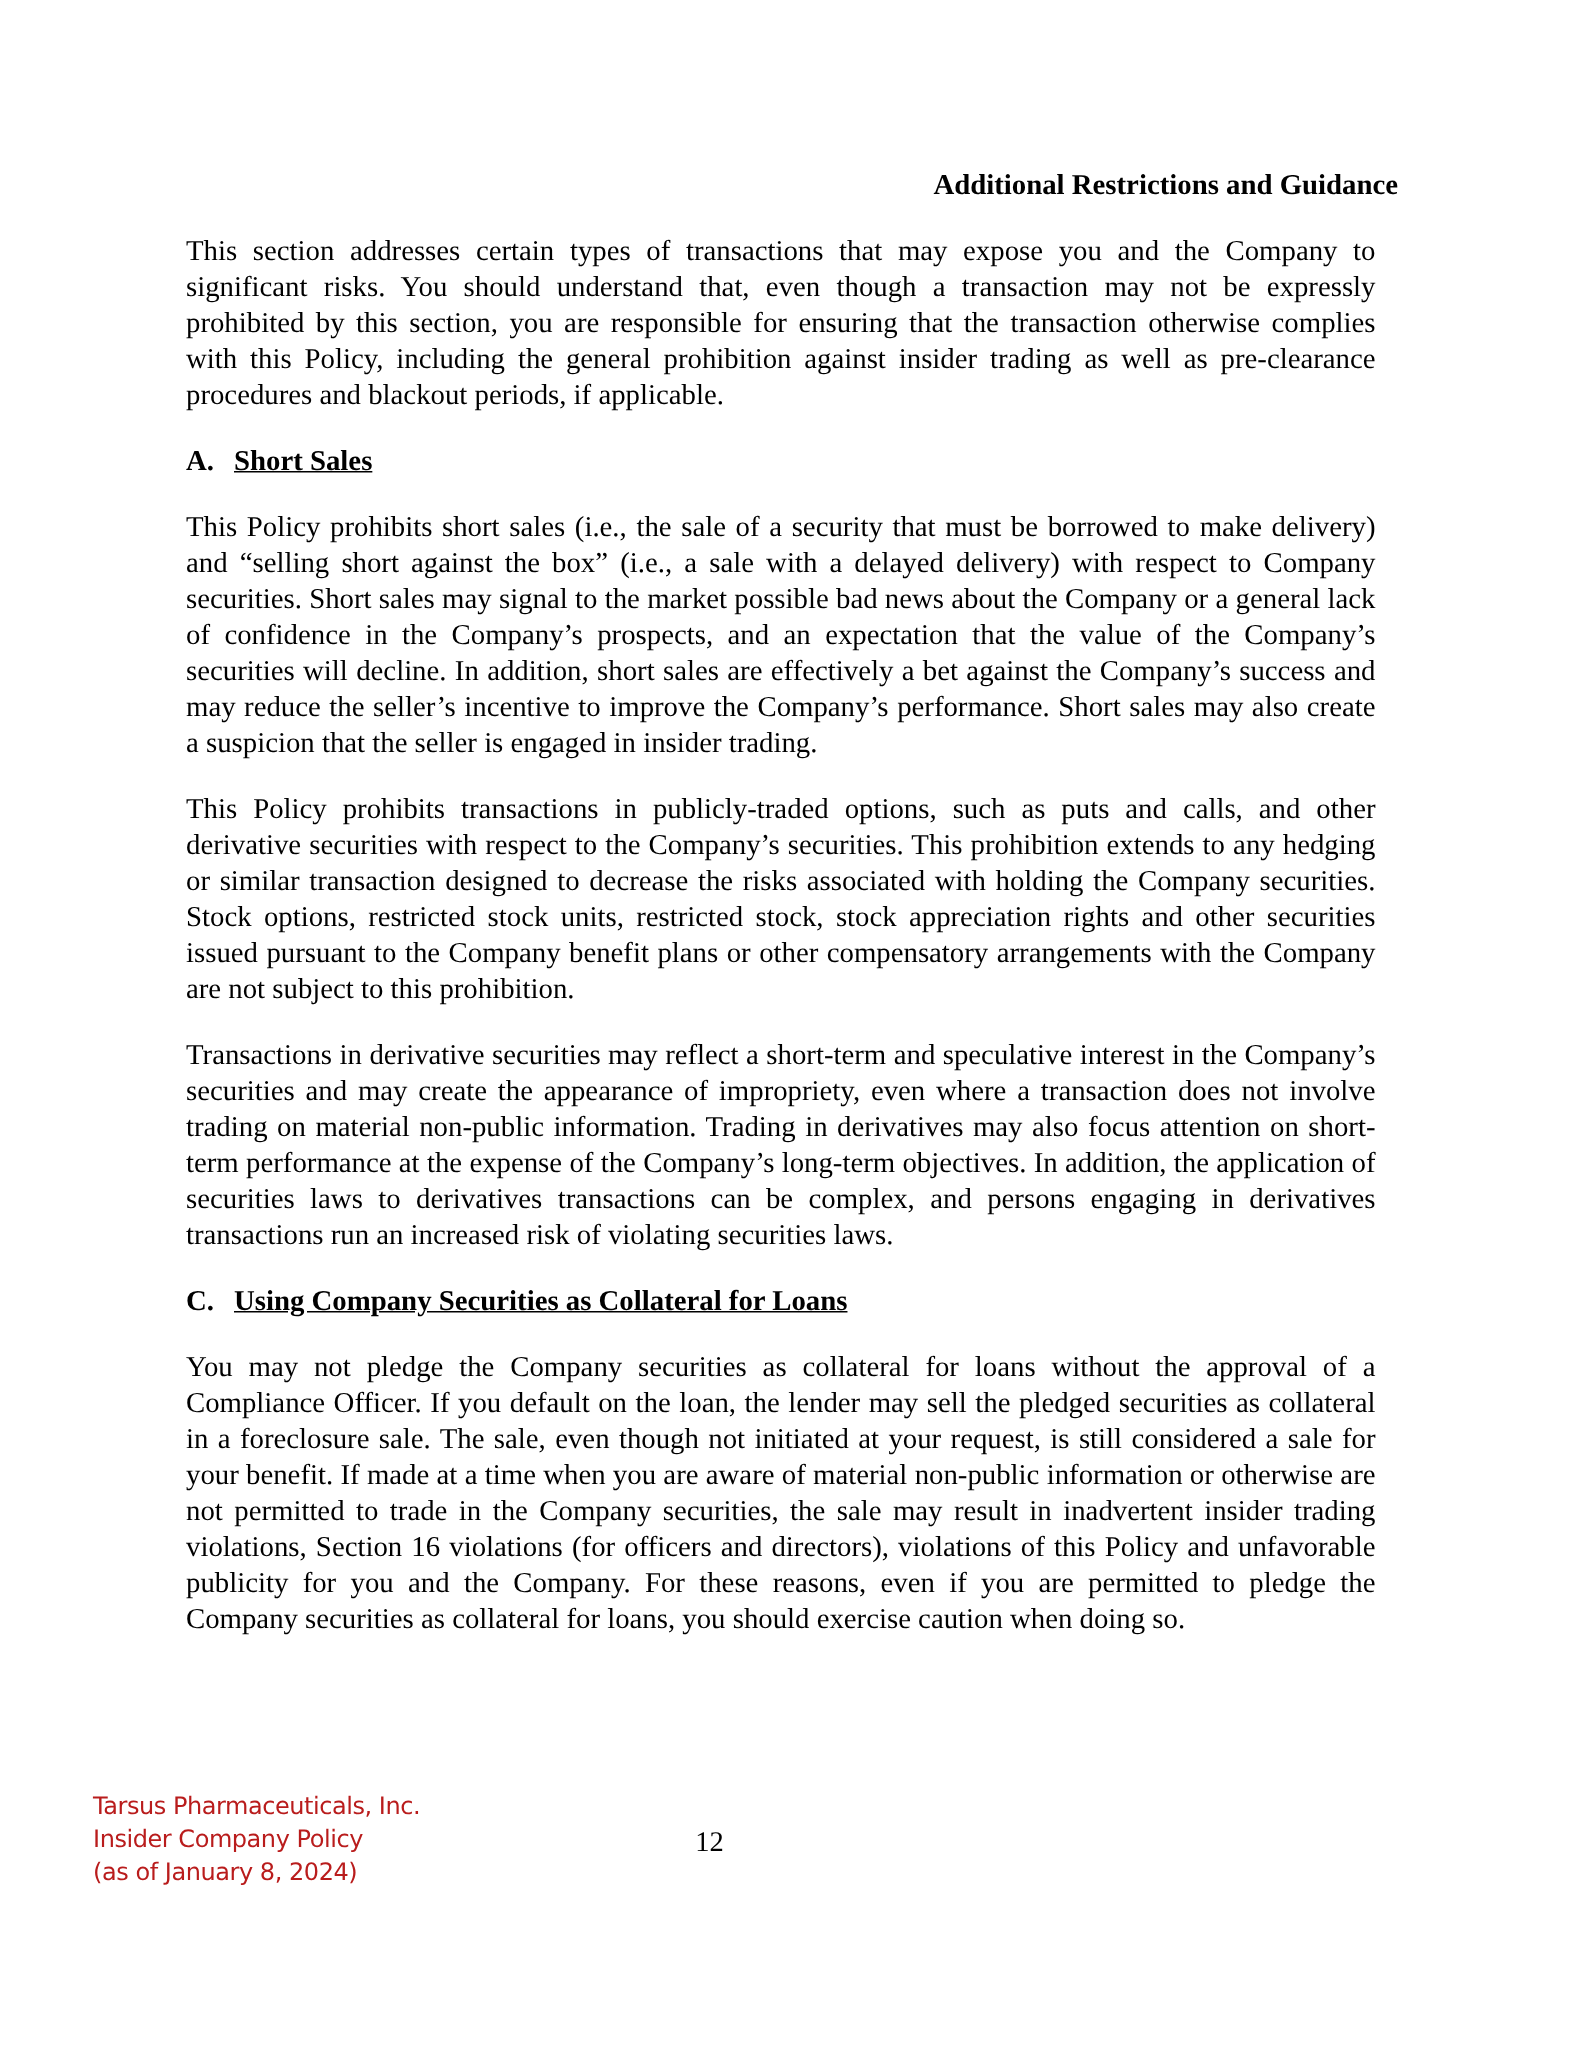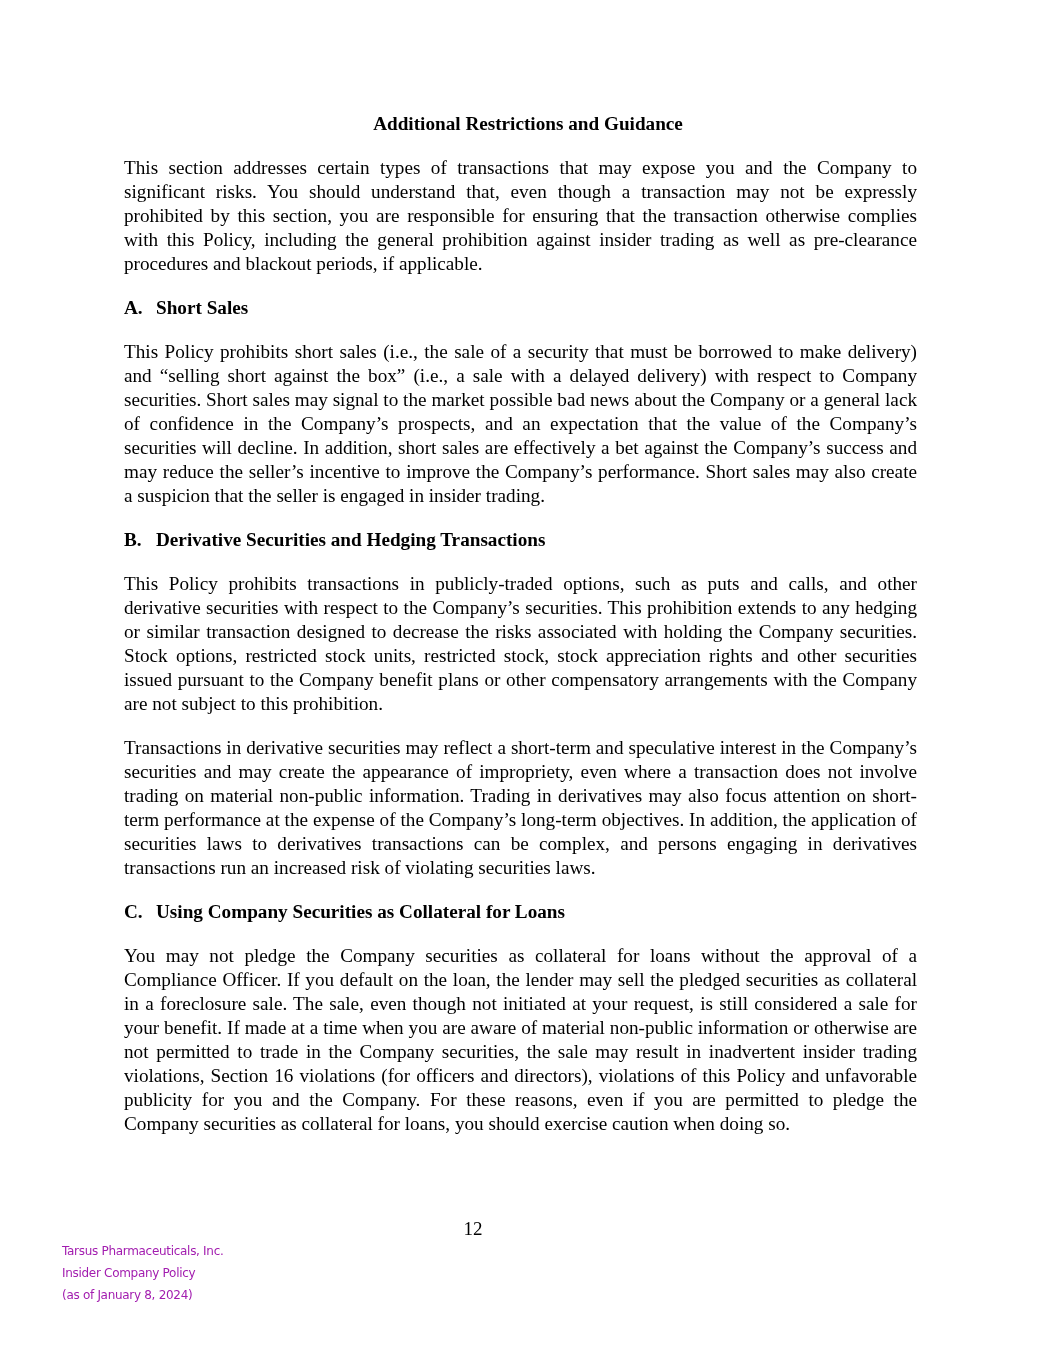--- a/index.html
+++ b/index.html
@@ -6,52 +6,51 @@
   body { width: 1055px; height: 1365px; position: relative; overflow: hidden; }
   .page {
     position: absolute; left: 0; top: 0; width: 1055px; height: 1365px;
     background: #ffffff; color: #000000;
   }
   .content {
     position: absolute; left: 124px; top: 112px; width: 808px;
     font-family: "Liberation Serif", serif; font-size: 19.2px; line-height: 24px;
   }
   .title {
-    text-align: center; font-weight: bold; margin: 0 0 20px 0;
+    text-align: right; font-weight: bold; margin: 0 0 20px 0;
   }
   .para {
     text-align: justify; margin: 0 15px 20px 0;
   }
   .heading {
-    font-weight: bold; margin: 16px 0 20px 0;
+    font-weight: bold; margin: 16px 0 20px 0; text-decoration: underline;
   }
   .heading .letter { display: inline-block; width: 32px; }
   .page-number {
     position: absolute; top: 1218px; left: 0; width: 946px; text-align: center;
     font-family: "Liberation Serif", serif; font-size: 19px;
   }
   .footer {
-    position: absolute; left: 62px; top: 1240px;
-    font-family: "DejaVu Sans", sans-serif; font-size: 12px; line-height: 22px; color: #a21caf;
+    position: absolute; left: 62px; top: 1193px;
+    font-family: "DejaVu Sans", sans-serif; font-size: 16px; line-height: 22px; color: #b91c1c;
     letter-spacing: -0.3px;
   }
   .footer div { white-space: nowrap; }
 </style>
 </head>
 <body>
 
 <div class="page">
   <div class="content">
     <p class="title">Additional Restrictions and Guidance</p>
     <p class="para">This section addresses certain types of transactions that may expose you and the Company to significant risks. You should understand that, even though a transaction may not be expressly prohibited by this section, you are responsible for ensuring that the transaction otherwise complies with this Policy, including the general prohibition against insider trading as well as pre-clearance procedures and blackout periods, if applicable.</p>
 
     <p class="heading"><span class="letter">A.</span><span>Short Sales</span></p>
     <p class="para">This Policy prohibits short sales (i.e., the sale of a security that must be borrowed to make delivery) and “selling short against the box” (i.e., a sale with a delayed delivery) with respect to Company securities. Short sales may signal to the market possible bad news about the Company or a general lack of confidence in the Company’s prospects, and an expectation that the value of the Company’s securities will decline. In addition, short sales are effectively a bet against the Company’s success and may reduce the seller’s incentive to improve the Company’s performance. Short sales may also create a suspicion that the seller is engaged in insider trading.</p>
 
-    <p class="heading"><span class="letter">B.</span><span>Derivative Securities and Hedging Transactions</span></p>
     <p class="para">This Policy prohibits transactions in publicly-traded options, such as puts and calls, and other derivative securities with respect to the Company’s securities. This prohibition extends to any hedging or similar transaction designed to decrease the risks associated with holding the Company securities. Stock options, restricted stock units, restricted stock, stock appreciation rights and other securities issued pursuant to the Company benefit plans or other compensatory arrangements with the Company are not subject to this prohibition.</p>
     <p class="para">Transactions in derivative securities may reflect a short-term and speculative interest in the Company’s securities and may create the appearance of impropriety, even where a transaction does not involve trading on material non-public information. Trading in derivatives may also focus attention on short-term performance at the expense of the Company’s long-term objectives. In addition, the application of securities laws to derivatives transactions can be complex, and persons engaging in derivatives transactions run an increased risk of violating securities laws.</p>
 
     <p class="heading"><span class="letter">C.</span><span>Using Company Securities as Collateral for Loans</span></p>
     <p class="para">You may not pledge the Company securities as collateral for loans without the approval of a Compliance Officer. If you default on the loan, the lender may sell the pledged securities as collateral in a foreclosure sale. The sale, even though not initiated at your request, is still considered a sale for your benefit. If made at a time when you are aware of material non-public information or otherwise are not permitted to trade in the Company securities, the sale may result in inadvertent insider trading violations, Section 16 violations (for officers and directors), violations of this Policy and unfavorable publicity for you and the Company. For these reasons, even if you are permitted to pledge the Company securities as collateral for loans, you should exercise caution when doing so.</p>
   </div>
 
   <div class="page-number">12</div>
 
   <div class="footer">

